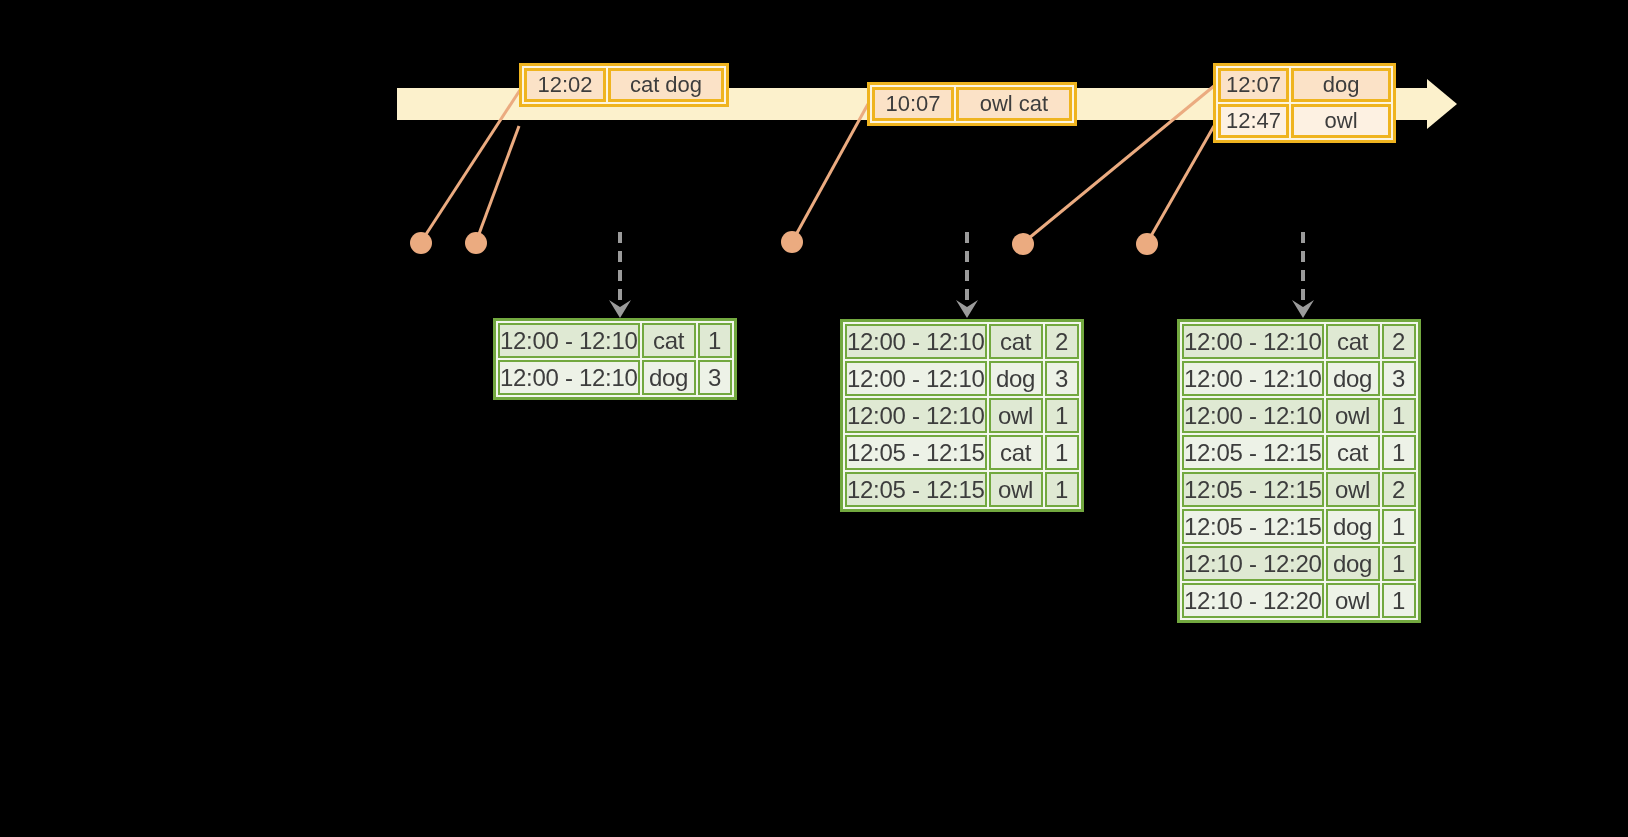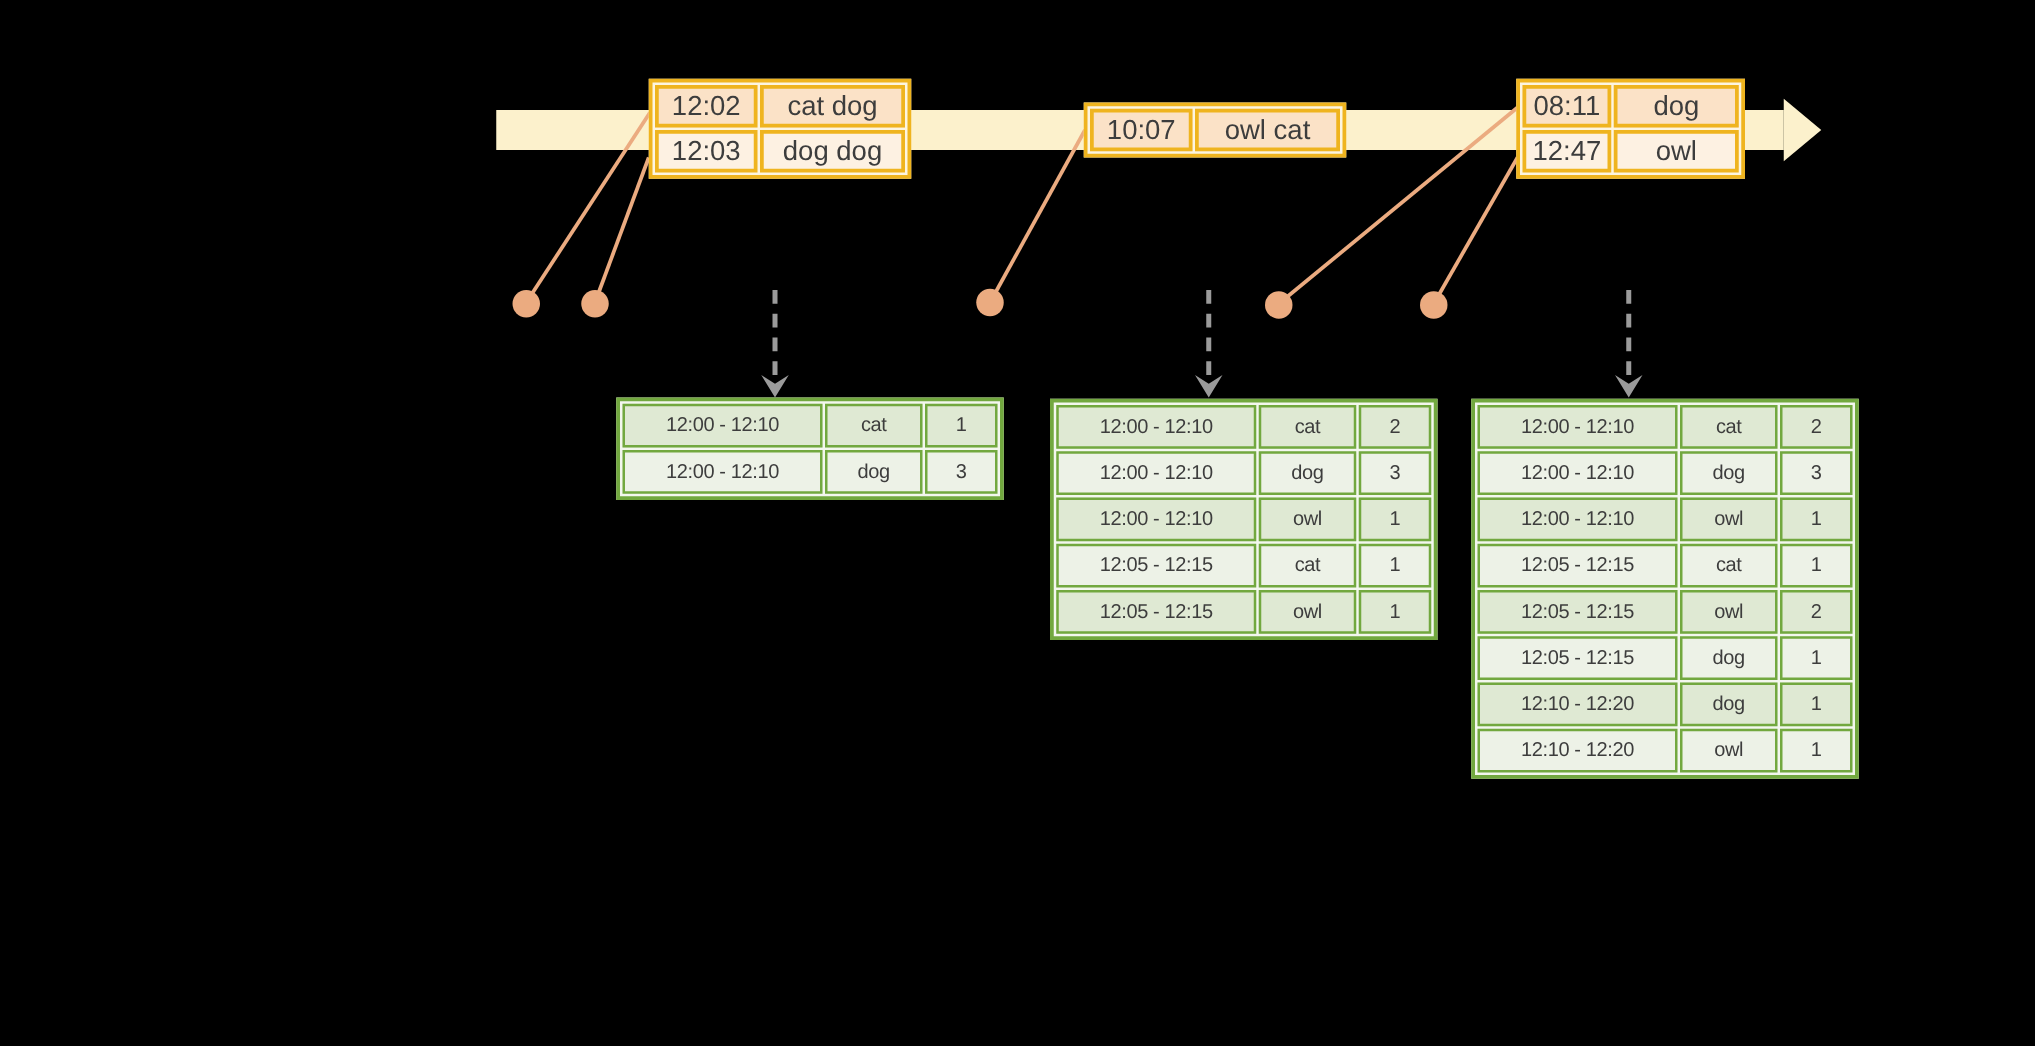--- a/index.html
+++ b/index.html
@@ -22,21 +22,21 @@
   .event-table td:first-child { width:66px; }
   .event-table td:last-child  { width:100px; }
   .event-table.narrow td:first-child { width:52px; }
   .event-table.narrow td:last-child  { width:84px; }
   .event-table tr:nth-child(odd)  td { background:var(--event-row-dark,#fbe2c7); }
   .event-table tr:nth-child(even) td { background:var(--event-row-light,#fdf1e2); }
 
   
   .result-table { border:3px solid var(--result-table-border,#72a83f); background:#f3f7ee; }
   .result-table td { border:2px solid var(--result-table-border,#72a83f);
-                     height:31px; font-size:16px; padding:0 12px; letter-spacing:-0.3px; }
+                     height:31px; font-size:24px; padding:0 0; letter-spacing:-0.3px; }
   .result-table td:first-child { width:132px; }
   .result-table td:nth-child(2){ width:50px; }
   .result-table td:last-child  { width:30px; }
   .result-table tr:nth-child(odd)  td { background:var(--result-row-dark,#dfe9d3); }
   .result-table tr:nth-child(even) td { background:var(--result-row-light,#edf2e7); }
 </style>
 </head>
 <body>
 
 <div class="canvas">
@@ -75,40 +75,36 @@
       <polygon points="1292,300 1303,318 1314,300 1303,307" style="fill:var(--trigger-gray,#9b9b9b)"></polygon>
     </g>
   </svg>
 
   <table class="event-table" style="left:519px; top:63px">
       <tbody>
         <tr>
           <td>12:02</td>
           <td>cat dog</td>
         </tr>
-        <tr>
-          <td>12:03</td>
-          <td>dog dog</td>
-        </tr>
       </tbody>
     </table>
 
   <table class="event-table" style="left:867px; top:82px">
       <tbody>
         <tr>
           <td>10:07</td>
           <td>owl cat</td>
         </tr>
       </tbody>
     </table>
 
   <table class="event-table narrow" style="left:1213px; top:63px">
       <tbody>
         <tr>
-          <td>08:11</td>
+          <td>12:07</td>
           <td>dog</td>
         </tr>
         <tr>
           <td>12:47</td>
           <td>owl</td>
         </tr>
       </tbody>
     </table>
 
   <table class="result-table" style="left:493px; top:318px">

